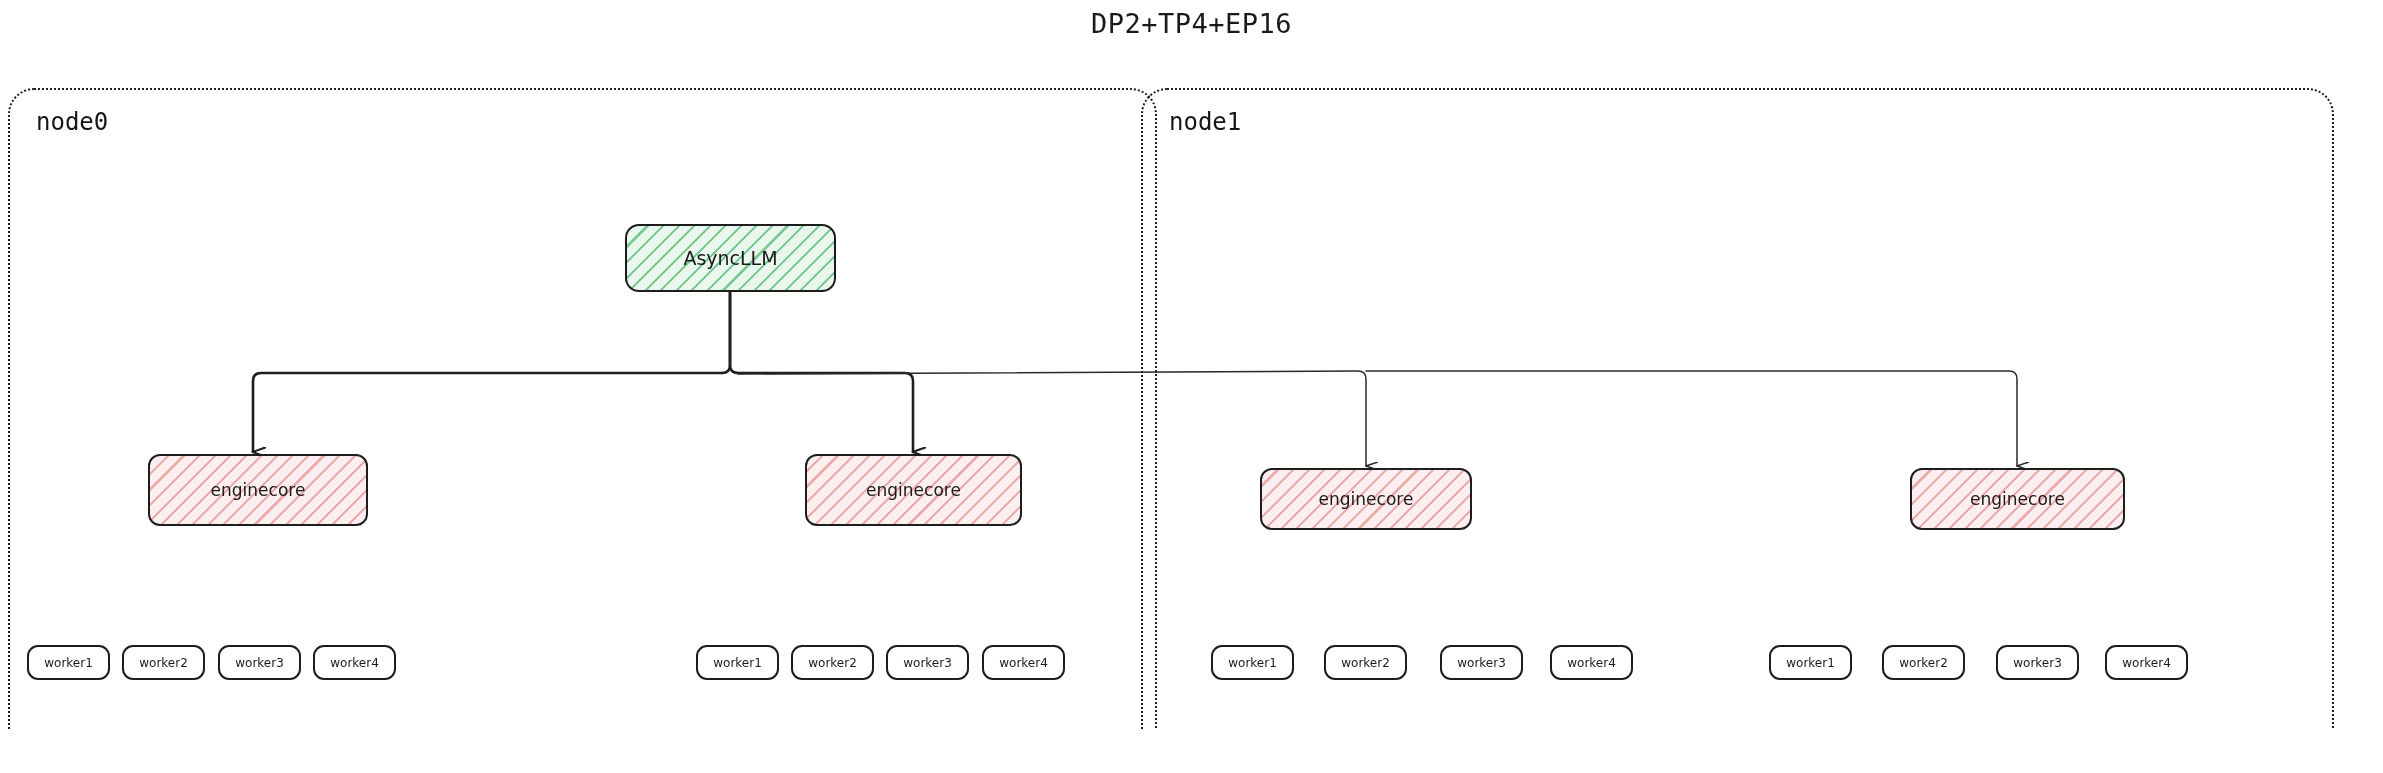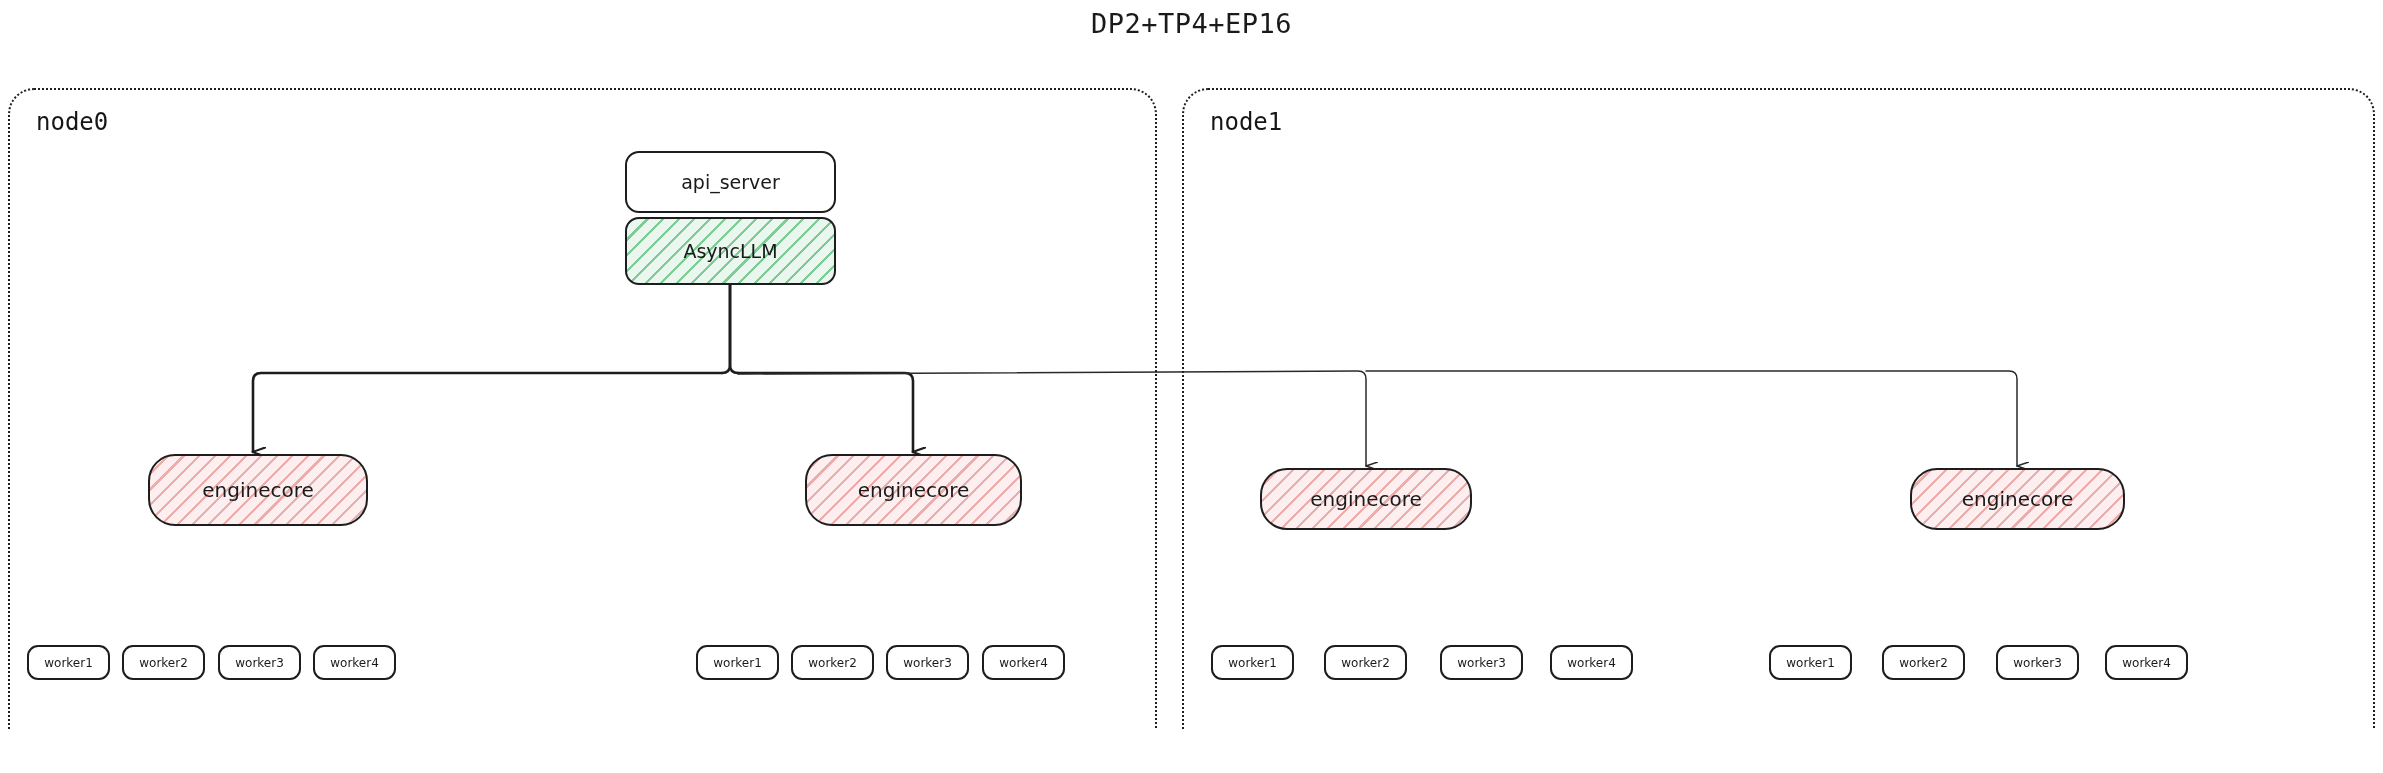--- a/index.html
+++ b/index.html
@@ -70,22 +70,22 @@
     background-color: #eaf7ee;
     background-image: repeating-linear-gradient(
       -45deg,
       rgba(106, 196, 134, 0.85) 0px,
       rgba(106, 196, 134, 0.85) 2.2px,
       rgba(255, 255, 255, 0) 2.2px,
       rgba(255, 255, 255, 0) 11px
     );
   }
   .box-enginecore {
-    border-radius: 27px;
-    font-size: 20px;
+    border-radius: 12px;
+    font-size: 17px;
     background-color: #fdeff0;
     background-image: repeating-linear-gradient(
       -45deg,
       rgba(231, 150, 150, 0.75) 0px,
       rgba(231, 150, 150, 0.75) 2.2px,
       rgba(255, 255, 255, 0) 2.2px,
       rgba(255, 255, 255, 0) 11px
     );
   }
   .box-worker {
@@ -107,21 +107,21 @@
 </head>
 <body>
 
 <div id="canvas">
 
   <div id="diagram-title">DP2+TP4+EP16</div>
 
   <div class="node-container" id="node0-box" style="left: 8px; top: 88px; width: 1149px; height: 674px;">
     <div class="node-label">node0</div>
   </div>
-  <div class="node-container" id="node1-box" style="left: 1182px; top: 88px; width: 1193px; height: 674px;">
+  <div class="node-container" id="node1-box" style="left: 1141px; top: 88px; width: 1193px; height: 674px;">
     <div class="node-label">node1</div>
   </div>
 
   <svg id="connectors" viewBox="0 0 2383 773">
     <defs>
       <marker id="ah-heavy" markerWidth="14" markerHeight="16" refX="5" refY="13" orient="auto" markerUnits="userSpaceOnUse">
         <path d="M0.4,0.6 L5,13.4 L9.6,0.6" fill="none" stroke="#1d1d1d" stroke-width="2.1" stroke-linecap="round" stroke-linejoin="round"></path>
       </marker>
       <marker id="ah-light" markerWidth="13" markerHeight="15" refX="4.5" refY="12.4" orient="auto" markerUnits="userSpaceOnUse">
         <path d="M0.5,0.6 L4.5,12.4 L8.5,0.6" fill="none" stroke="#2a2a2a" stroke-width="1.5" stroke-linecap="round" stroke-linejoin="round"></path>
@@ -133,24 +133,21 @@
 
     <path d="M722,373 L261,373 Q253,373 253,381 L253,452" fill="none" stroke="#1d1d1d" stroke-width="2.6" stroke-linecap="round" marker-end="url(#ah-heavy)"></path>
 
     <path d="M738,373 L905,373 Q913,373 913,381 L913,452" fill="none" stroke="#1d1d1d" stroke-width="2.6" stroke-linecap="round" marker-end="url(#ah-heavy)"></path>
 
     <path d="M738,374 L1358,371 Q1366,371 1366,379 L1366,466" fill="none" stroke="#2a2a2a" stroke-width="1.5" stroke-linecap="round" marker-end="url(#ah-light)"></path>
 
     <path d="M1366,371 L2009,371 Q2017,371 2017,379 L2017,466" fill="none" stroke="#2a2a2a" stroke-width="1.5" stroke-linecap="round" marker-end="url(#ah-light)"></path>
   </svg>
 
-  <div class="box box-api" id="api-server-box" style="left: 625px; top: 151px; width: 211px; height: 62px;">
-    <span>api_server</span>
-  </div>
-  <div class="box box-async" id="async-llm-box" style="left: 625px; top: 217px; width: 211px; height: 68px; justify-content: center;">
+  <div class="box box-async" id="async-llm-box" style="left: 625px; top: 224px; width: 211px; height: 68px; justify-content: center;">
     <span>AsyncLLM</span>
   </div>
 
   <div class="box box-enginecore" id="ec-0" style="left: 148px; top: 454px; width: 220px; height: 72px;">
     <span>enginecore</span>
   </div>
   <div class="box box-enginecore" id="ec-1" style="left: 805px; top: 454px; width: 217px; height: 72px;">
     <span>enginecore</span>
   </div>
   <div class="box box-enginecore" id="ec-2" style="left: 1260px; top: 468px; width: 212px; height: 62px;">

